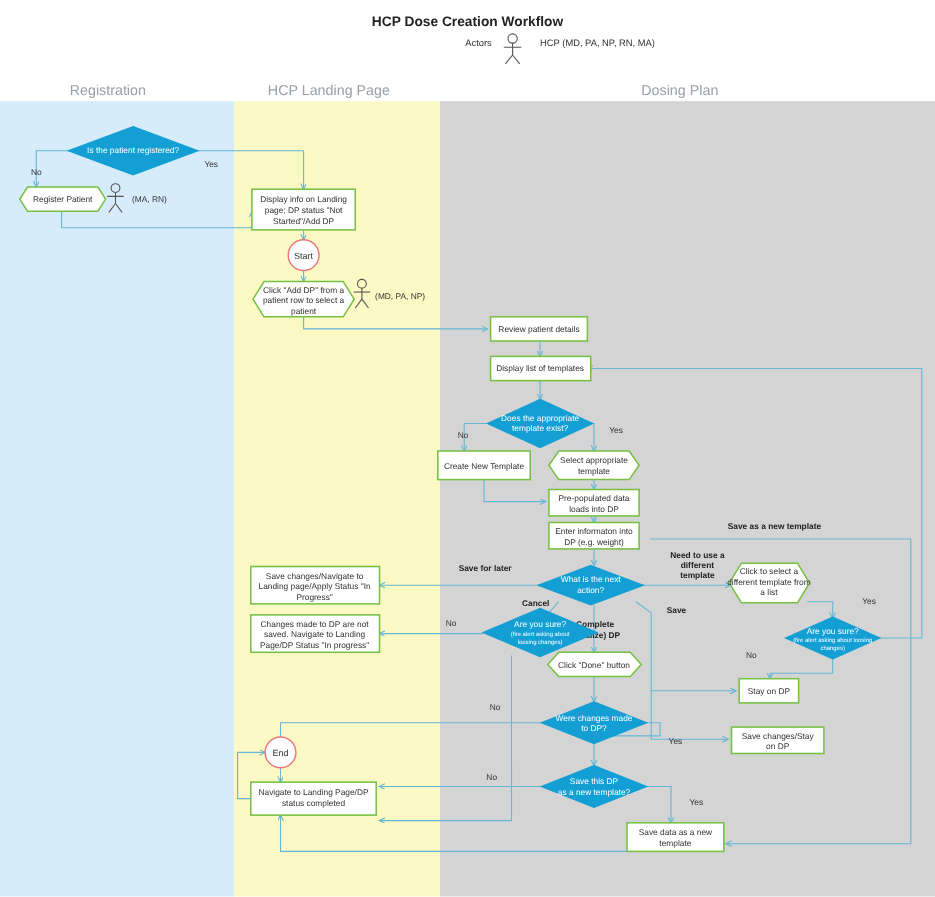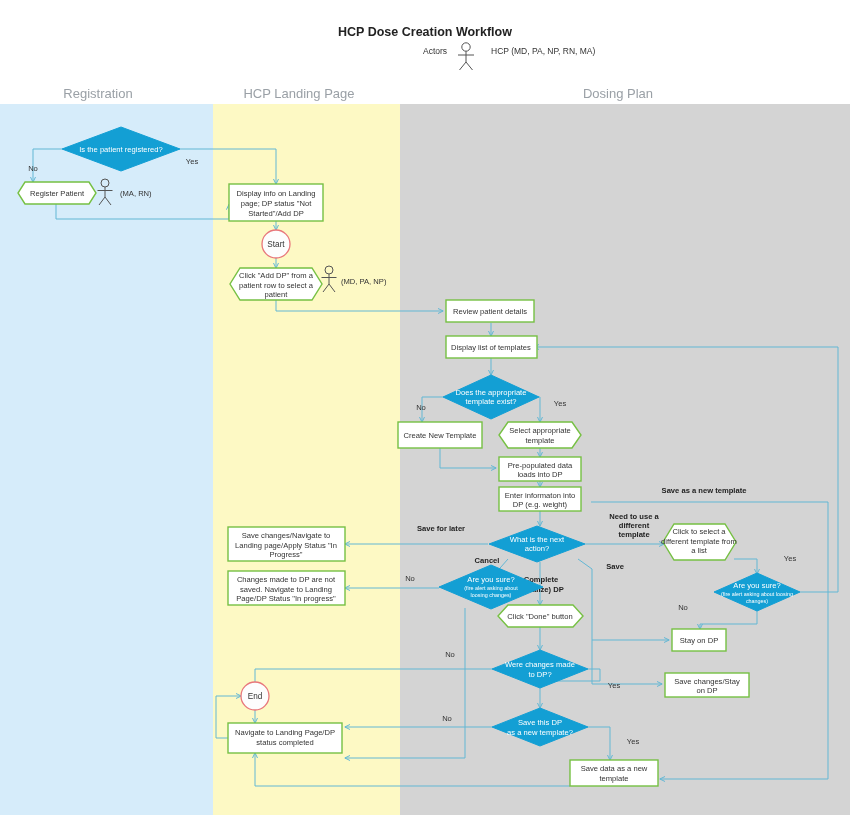--- a/index.html
+++ b/index.html
@@ -1,21 +1,21 @@
 <!DOCTYPE html>
 <html><head>
 <meta charset="utf-8">
 <style>
   html,body{margin:0;padding:0;background:#ffffff;}
   body{
     width:850px;height:815px;position:relative;overflow:hidden;
     font-family:"Liberation Sans","DejaVu Sans",sans-serif;
     -webkit-font-smoothing:antialiased;
   }
-  #stage{position:absolute;left:0;top:16px;width:850px;height:738px;}
+  #stage{position:absolute;left:0;top:4px;width:850px;height:738px;}
   svg{display:block;}
   .lane-label{font-size:13px;fill:#9aa0a6;font-family:"Liberation Sans",sans-serif;}
   .title{font-size:12.5px;font-weight:bold;fill:#222222;font-family:"Liberation Sans",sans-serif;}
   .actor-lbl{font-size:8.5px;fill:#333333;font-family:"Liberation Sans",sans-serif;}
   .node-txt{font-size:7.6px;fill:#333333;font-family:"Liberation Sans",sans-serif;}
   .node-txt-w{font-size:7.6px;fill:#ffffff;font-family:"Liberation Sans",sans-serif;}
   .node-txt-w-sm{font-size:5.4px;fill:#ffffff;font-family:"Liberation Sans",sans-serif;}
   .edge-lbl{font-size:7.6px;fill:#333333;font-family:"Liberation Sans",sans-serif;}
   .edge-lbl-b{font-size:7.6px;font-weight:bold;fill:#222222;font-family:"Liberation Sans",sans-serif;}
   .term-txt{font-size:8.2px;fill:#333333;font-family:"Liberation Sans",sans-serif;}

